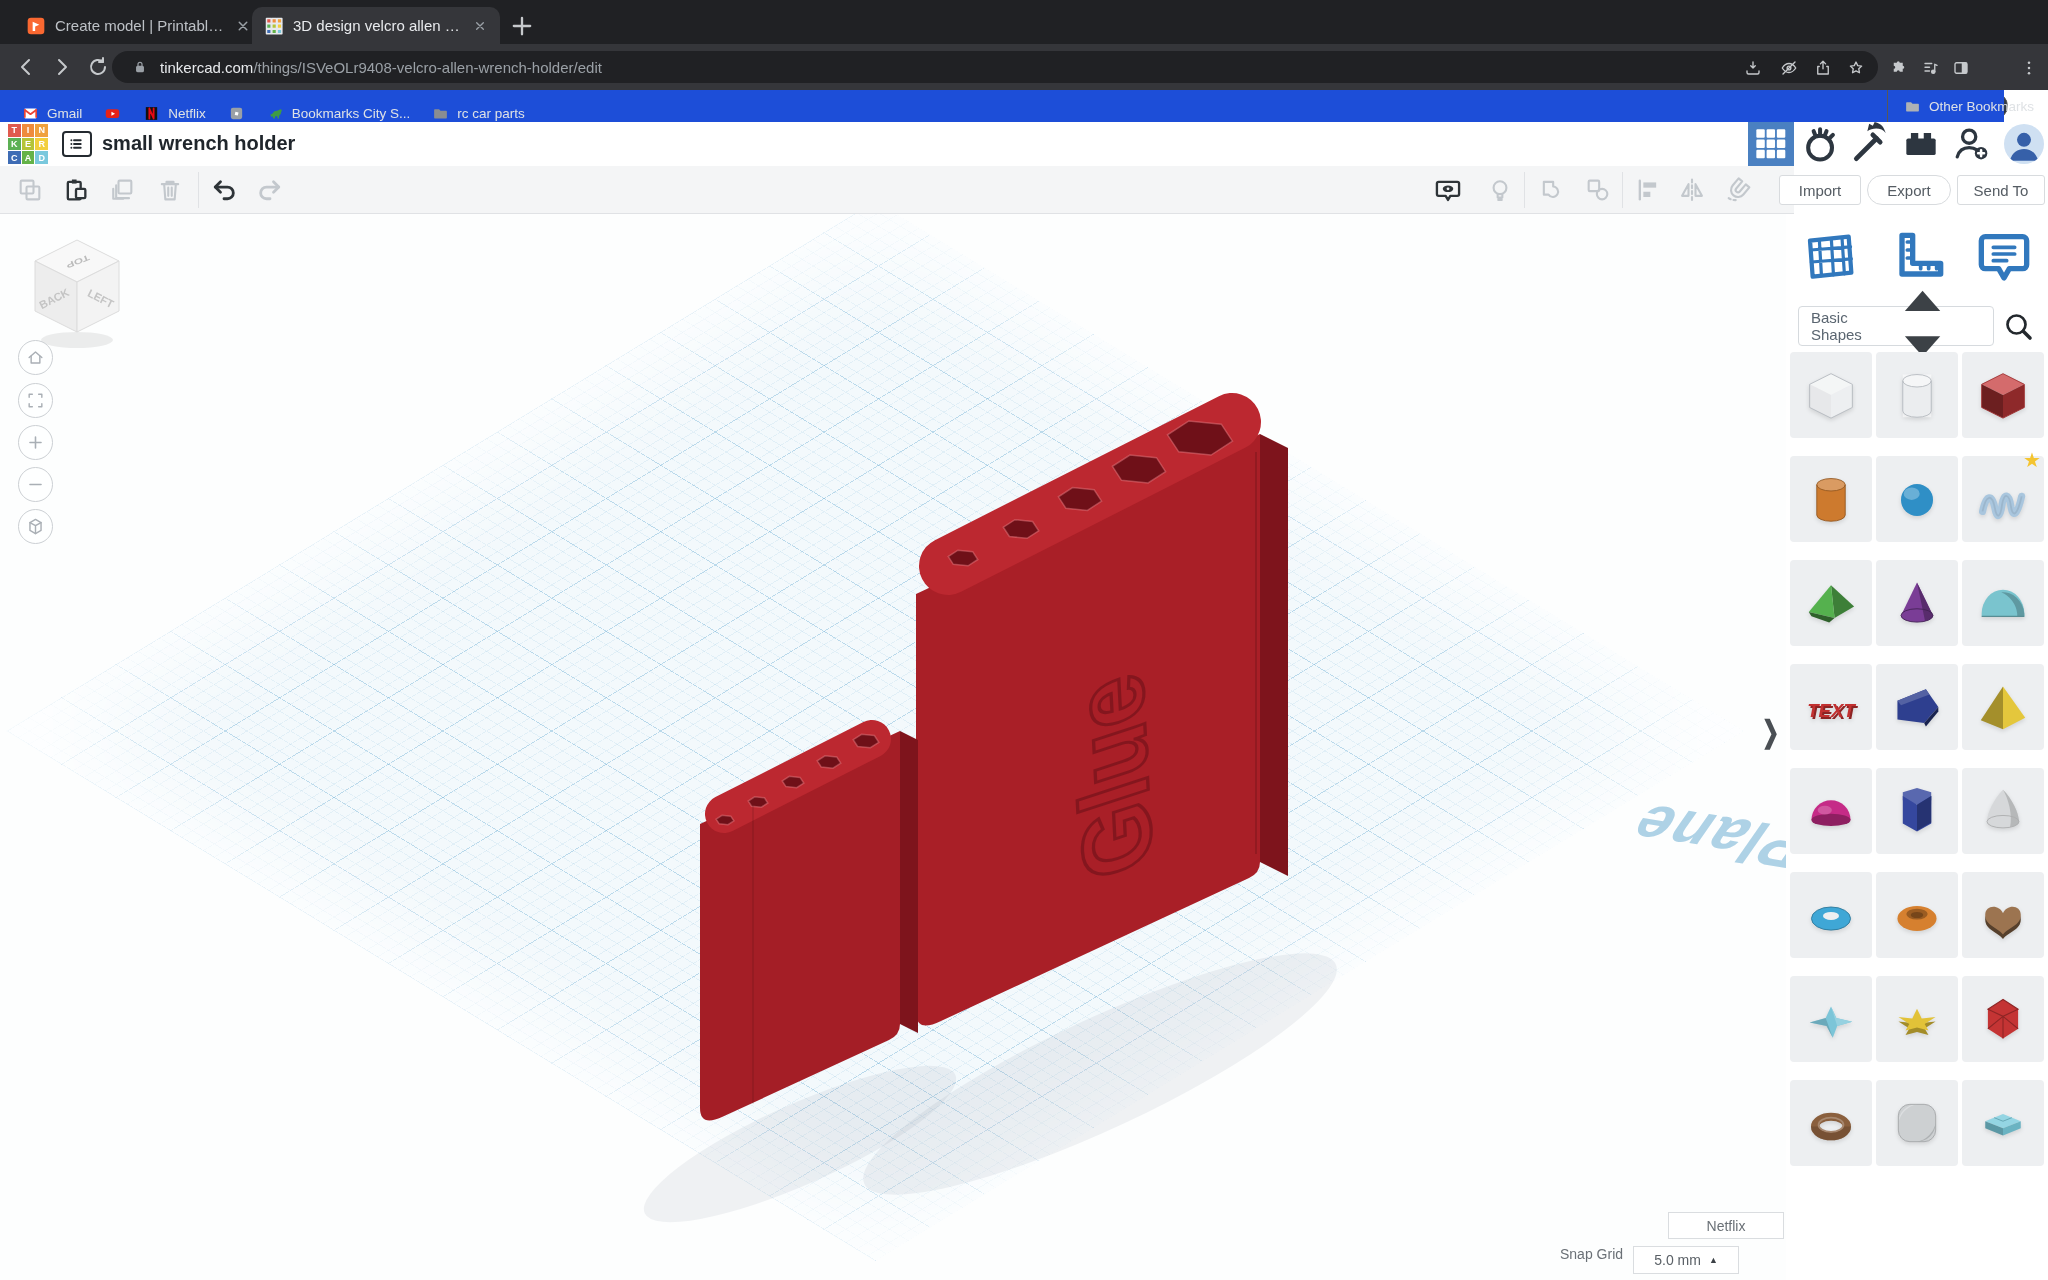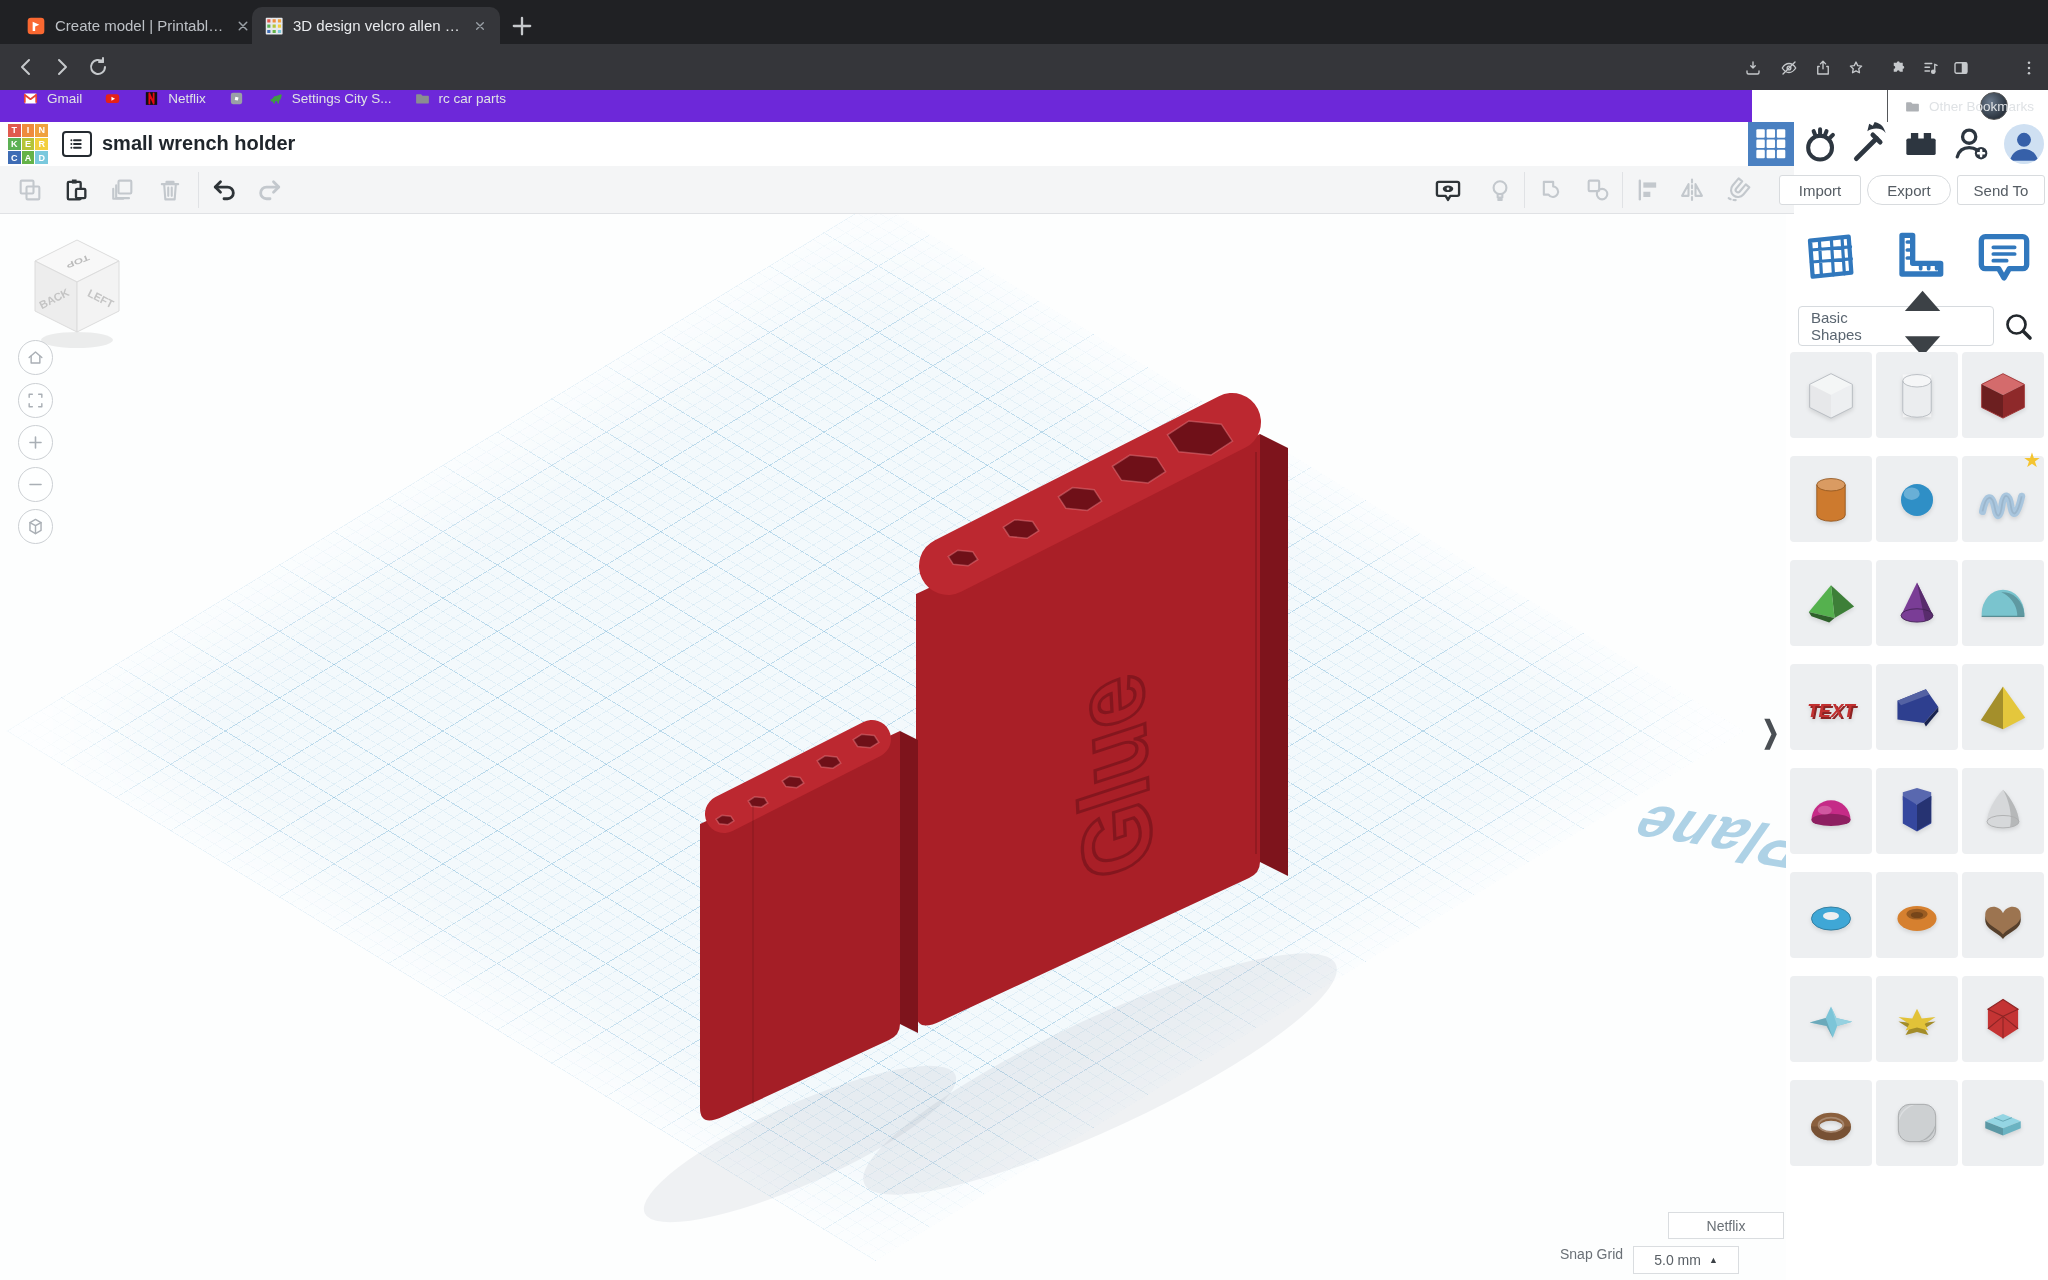--- a/index.html
+++ b/index.html
@@ -22,21 +22,21 @@
   .navic { position:absolute; top:11px; width:24px; height:24px; color:#c6c9cc; }
   #omnibox { position:absolute; left:112px; top:7px; width:1766px; height:32px;
     background:#202124; border-radius:16px; display:flex; align-items:center; }
   #omnibox .lock { width:16px; height:16px; margin-left:20px; color:#9aa0a6; flex:0 0 auto; }
   #urltext { margin-left:12px; font-size:15px; color:#9aa0a6; white-space:nowrap; }
   #urltext b { color:#e8eaed; font-weight:400; }
   .boxic { position:absolute; top:15px; width:18px; height:18px; color:#c6c9cc; }
   #avatarbtn { position:absolute; left:1980px; top:48px; width:28px; height:28px; border-radius:50%;
     background:radial-gradient(circle at 35% 35%, #6b7a8c, #2c3540 70%); border:1px solid #555; }
 
-  #bookmarksbar { left:0; top:90px; width:1752px; height:32px; background:#6d28d9; display:flex; align-items:flex-start; }
+  #bookmarksbar { left:0; top:90px; width:2004px; height:32px; background:#1d4ed8; display:flex; align-items:flex-end; }
   .bm { display:flex; align-items:center; gap:8px; color:#dfe2e5; font-size:13.5px; margin-left:22px; }
   .bm .bic { width:17px; height:17px; }
   #otherbm { position:absolute; right:14px; top:90px; height:32px; display:flex; align-items:center; gap:8px;
     color:#dfe2e5; font-size:13.5px; border-left:1px solid #55575a; padding-left:16px; }
   #otherbm .bic { width:17px; height:17px; color:#aeb1b5; }
 
   
   #tcheader { left:0; top:122px; width:2048px; height:44px; background:#fff; }
   #tclogo { position:absolute; left:8px; top:2px; width:40px; height:40px; display:grid;
     grid-template-columns:repeat(3,1fr); gap:1px; }
@@ -149,20 +149,27 @@
   <span class="navic" style="left:14px;"><svg viewBox="0 0 24 24" width="100%" height="100%" fill="none" stroke="currentColor" stroke-width="2" stroke-linecap="round" stroke-linejoin="round">
         <path d="M15 5l-7 7 7 7"></path>
       </svg></span>
   <span class="navic" style="left:50px;"><svg viewBox="0 0 24 24" width="100%" height="100%" fill="none" stroke="currentColor" stroke-width="2" stroke-linecap="round" stroke-linejoin="round">
         <path d="M9 5l7 7-7 7"></path>
       </svg></span>
   <span class="navic" style="left:86px;"><svg viewBox="0 0 24 24" width="100%" height="100%" fill="none" stroke="currentColor" stroke-width="2" stroke-linecap="round" stroke-linejoin="round">
         <path d="M19 12a7 7 0 1 1-2.1-5"></path>
         <path d="M17 3v4h-4" fill="currentColor"></path>
       </svg></span>
+  <div id="omnibox">
+    <span class="lock"><svg viewBox="0 0 24 24" width="100%" height="100%" fill="none" stroke="currentColor" stroke-width="1.8" stroke-linecap="round" stroke-linejoin="round">
+          <rect x="7" y="11" width="10" height="8" rx="1.5" fill="currentColor"></rect>
+          <path d="M9 11V8a3 3 0 0 1 6 0v3"></path>
+        </svg></span>
+    <span id="urltext"><b>tinkercad.com</b><span>/things/ISVeOLr9408-velcro-allen-wrench-holder/edit</span></span>
+  </div>
   <span class="boxic" style="left:1744px;"><svg viewBox="0 0 24 24" width="100%" height="100%" fill="none" stroke="currentColor" stroke-width="1.8" stroke-linecap="round" stroke-linejoin="round">
         <path d="M12 4v8m-3-3l3 3 3-3"></path>
         <path d="M4 16v2a2 2 0 0 0 2 2h12a2 2 0 0 0 2-2v-2"></path>
       </svg></span>
   <span class="boxic" style="left:1780px;"><svg viewBox="0 0 24 24" width="100%" height="100%" fill="none" stroke="currentColor" stroke-width="1.8" stroke-linecap="round" stroke-linejoin="round">
         <path d="M3 12c2.5-4 6-6 9-6s6.5 2 9 6c-2.5 4-6 6-9 6s-6.5-2-9-6z"></path>
         <circle cx="12" cy="12" r="2.5"></circle>
         <path d="M4 20L20 4"></path>
       </svg></span>
   <span class="boxic" style="left:1814px;"><svg viewBox="0 0 24 24" width="100%" height="100%" fill="none" stroke="currentColor" stroke-width="1.8" stroke-linecap="round" stroke-linejoin="round">
@@ -217,21 +224,21 @@
     <div class="bm">
       <span class="bic" style=""><svg viewBox="0 0 24 24" width="100%" height="100%" fill="none" stroke="currentColor" stroke-width="1.8" stroke-linecap="round" stroke-linejoin="round">
           <rect x="4" y="4" width="16" height="16" rx="3" fill="#9aa0a6" stroke="none"></rect>
           <rect x="10" y="10" width="4.5" height="4.5" fill="#fff" stroke="none" transform="rotate(12 12 12)"></rect>
         </svg></span>
     </div>
     <div class="bm">
       <span class="bic" style=""><svg viewBox="0 0 24 24" width="100%" height="100%" fill="none" stroke="currentColor" stroke-width="1.8" stroke-linecap="round" stroke-linejoin="round">
           <path d="M20 6c-3 0-4 2-6 2s-5 1-6 4l-4 2 2 1v2l2-1 1 3h2l.5-3h3l.5 3h2v-4c2-1 3-3 3-5l1-2z" fill="#3f9b43" stroke="none"></path>
         </svg></span>
-      <span>Settings City S...</span>
+      <span>Bookmarks City S...</span>
     </div>
     <div class="bm">
       <span class="bic" style="color:#8a8d91"><svg viewBox="0 0 24 24" width="100%" height="100%" fill="none" stroke="currentColor" stroke-width="1.8" stroke-linecap="round" stroke-linejoin="round">
           <path d="M3 7a1 1 0 0 1 1-1h6l2 2h8a1 1 0 0 1 1 1v9a1 1 0 0 1-1 1H4a1 1 0 0 1-1-1V7z" fill="currentColor" stroke="none"></path>
         </svg></span>
       <span>rc car parts</span>
     </div>
   </div>
 <div id="otherbm">
   <span class="bic"><svg viewBox="0 0 24 24" width="100%" height="100%" fill="none" stroke="currentColor" stroke-width="1.8" stroke-linecap="round" stroke-linejoin="round">

